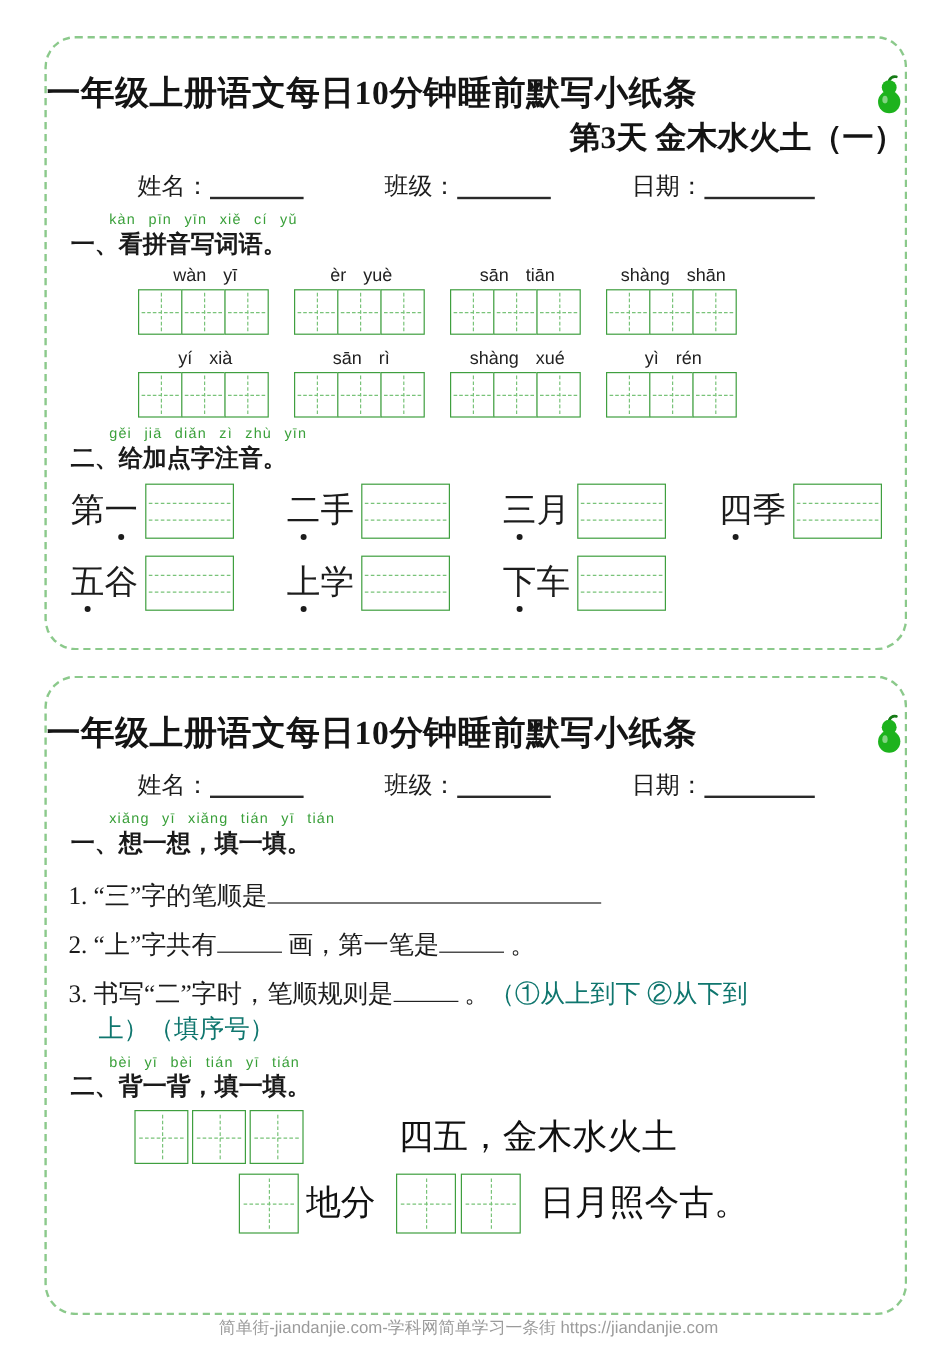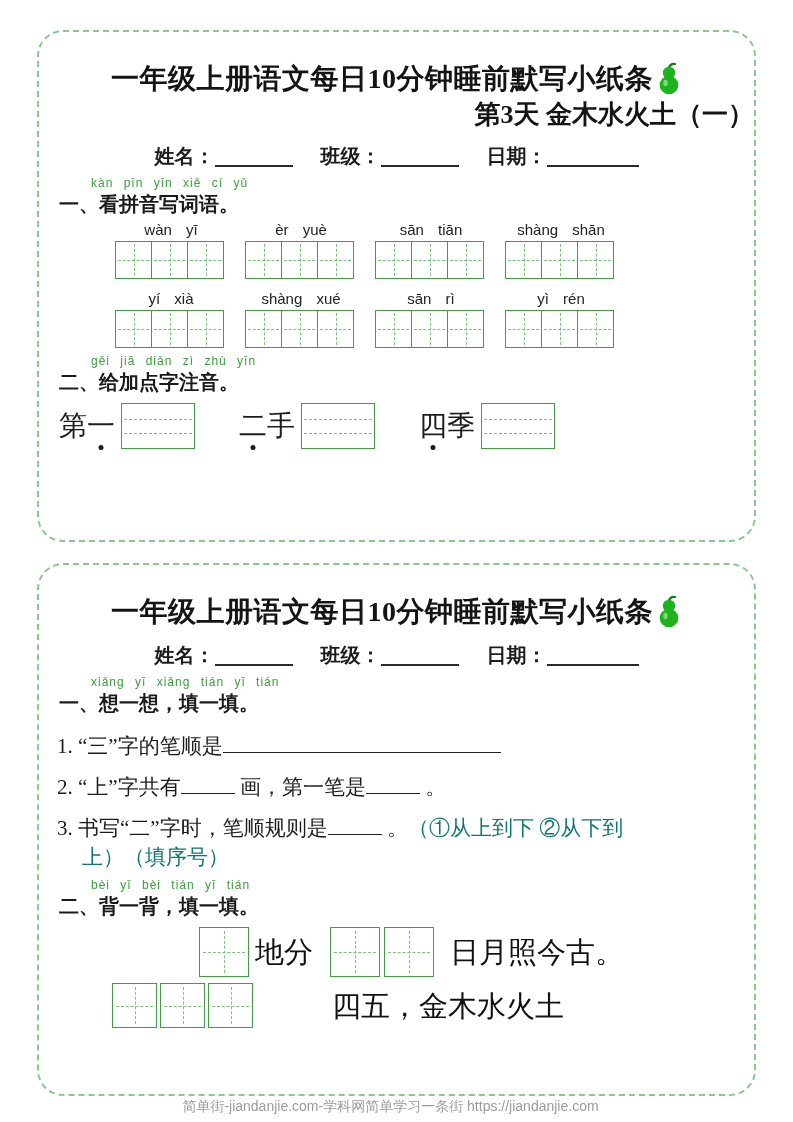--- a/index.html
+++ b/index.html
@@ -4,28 +4,28 @@
 <style>
   * { margin:0; padding:0; box-sizing:border-box; }
   html,body { width:793px; height:1122px; background:#ffffff; position:relative;
     font-family:"Liberation Serif","DejaVu Serif",serif; color:#1c1c1c; }
 
   .card { position:absolute; left:37px; width:719px; border:2px dashed #8bc98b;
     border-radius:26px; background:#ffffff; padding-top:28px; }
   #card1 { top:30px;  height:512px; }
   #card2 { top:563px; height:533px; }
 
-  .title-row { display:flex; justify-content:center; align-items:center; gap:3px; line-height:38px; }
+  .title-row { display:flex; justify-content:space-between; align-items:center; gap:3px; line-height:38px; }
   .title-text { font-size:28px; font-weight:bold; letter-spacing:0.5px; color:#141414; }
   .gourd { vertical-align:middle; }
 
   .subtitle { text-align:right; font-size:26px; font-weight:bold; line-height:34px; color:#141414; }
 
-  .meta-row { margin-top:10px; display:flex; justify-content:center; gap:28px;
-    font-size:20px; line-height:28px;font-weight:bold; }
+  .meta-row { margin-top:10px; display:flex; justify-content:center; gap:68px;
+    font-size:20px; line-height:28px; }
   .blankline { display:inline-block; height:22px; border-bottom:2px solid #2a2a2a;
     vertical-align:-4px; }
   .bl-name { width:78px; } .bl-class { width:78px; } .bl-date { width:92px; }
 
   .sec-head { margin-top:6px; }
   .sec-pinyin { margin-left:52px; font-family:"Liberation Sans","DejaVu Sans",sans-serif;
     font-size:12px; line-height:15px; color:#3aa03a; letter-spacing:1px; word-spacing:6px; }
   .sec-title { margin-left:20px; font-size:20px; font-weight:bold; line-height:26px; color:#1a1a1a; }
 
   
@@ -145,29 +145,29 @@
   <div class="pin-row">
     <div class="pgroup">
       <div class="plabel">yí xià</div>
       <div class="tstrip">
         <div class="tcell"></div>
           <div class="tcell"></div>
           <div class="tcell"></div>
       </div>
     </div>
     <div class="pgroup">
+      <div class="plabel">sān rì</div>
+      <div class="tstrip">
+        <div class="tcell"></div>
+          <div class="tcell"></div>
+          <div class="tcell"></div>
+      </div>
+    </div>
+    <div class="pgroup">
       <div class="plabel">shàng xué</div>
-      <div class="tstrip">
-        <div class="tcell"></div>
-          <div class="tcell"></div>
-          <div class="tcell"></div>
-      </div>
-    </div>
-    <div class="pgroup">
-      <div class="plabel">sān rì</div>
       <div class="tstrip">
         <div class="tcell"></div>
           <div class="tcell"></div>
           <div class="tcell"></div>
       </div>
     </div>
     <div class="pgroup">
       <div class="plabel">yì rén</div>
       <div class="tstrip">
         <div class="tcell"></div>
@@ -185,25 +185,43 @@
   <div class="word-row wr1">
     <div class="wgroup">
       <span class="word"><span>第</span><span class="dotchar">一</span><span></span></span>
       <span class="pbox"></span>
     </div>
     <div class="wgroup">
       <span class="word"><span></span><span class="dotchar">二</span><span>手</span></span>
       <span class="pbox"></span>
     </div>
     <div class="wgroup">
+      <span class="word"><span></span><span class="dotchar">三</span><span>月</span></span>
+      <span class="pbox"></span>
+    </div>
+    <div class="wgroup">
       <span class="word"><span></span><span class="dotchar">四</span><span>季</span></span>
       <span class="pbox"></span>
     </div>
   </div>
 
+  <div class="word-row wr2">
+    <div class="wgroup">
+      <span class="word"><span></span><span class="dotchar">五</span><span>谷</span></span>
+      <span class="pbox"></span>
+    </div>
+    <div class="wgroup">
+      <span class="word"><span></span><span class="dotchar">上</span><span>学</span></span>
+      <span class="pbox"></span>
+    </div>
+    <div class="wgroup">
+      <span class="word"><span></span><span class="dotchar">下</span><span>车</span></span>
+      <span class="pbox"></span>
+    </div>
+  </div>
 </div>
 
 <div class="card" id="card2">
   <div class="title-row">
     <span class="title-text">一年级上册语文每日10分钟睡前默写小纸条</span>
     <svg class="gourd" width="26" height="34" viewBox="0 0 26 34">
       <path d="M13 5 Q15 1 19 2" fill="none" stroke="#157a15" stroke-width="2.2" stroke-linecap="round"></path>
       <circle cx="13" cy="11" r="6.2" fill="#1db31d"></circle>
       <circle cx="13" cy="23" r="9.3" fill="#1db31d"></circle>
       <ellipse cx="9.5" cy="21" rx="2.2" ry="3.2" fill="#ffffff" opacity="0.45"></ellipse>
@@ -230,28 +248,28 @@
   <div class="q-item q3">
     <span>3. 书写“二”字时，笔顺规则是</span><span class="blank w54"></span><span> 。</span><span class="green">（①从上到下 ②从下到</span><br>
     <span class="green q3-indent">上）（填序号）</span>
   </div>
 
   <div class="sec-head">
     <div class="sec-pinyin">bèi yī bèi tián yī tián</div>
     <div class="sec-title">二、背一背，填一填。</div>
   </div>
 
+  <div class="fill-row fr1">
+    <span class="bcell b45"></span>
+      <span class="bcell b45"></span>
+      <span class="bcell b45"></span>
+    <span class="big-text">四五，金木水火土</span>
+  </div>
   <div class="fill-row fr2">
     <span class="bcell b50"></span>
     <span class="big-text t-difen">地分</span>
     <span class="bcell b50"></span>
       <span class="bcell b50"></span>
     <span class="big-text t-riyue">日月照今古。</span>
   </div>
-  <div class="fill-row fr1">
-    <span class="bcell b45"></span>
-      <span class="bcell b45"></span>
-      <span class="bcell b45"></span>
-    <span class="big-text">四五，金木水火土</span>
-  </div>
 </div>
 
 <div class="footer">简单街-jiandanjie.com-学科网简单学习一条街 https://jiandanjie.com</div>
 
 </body></html>

